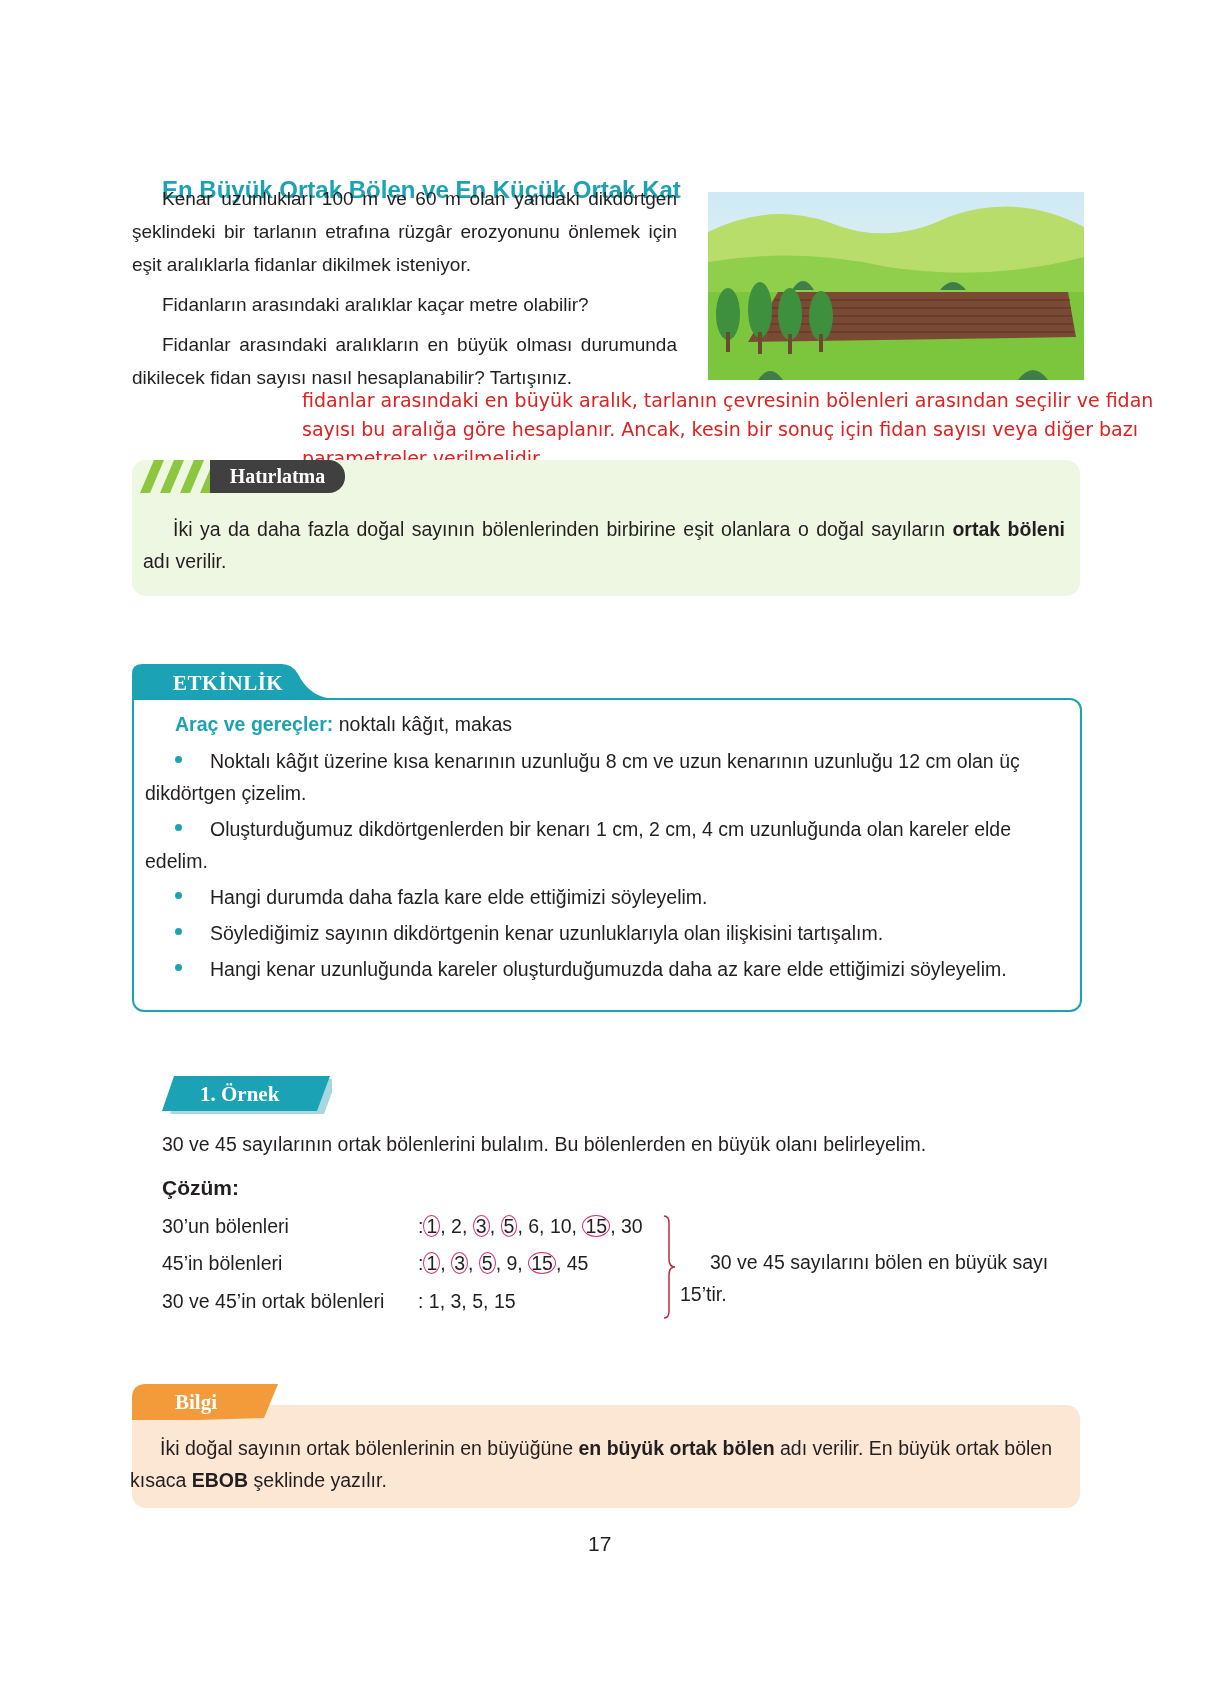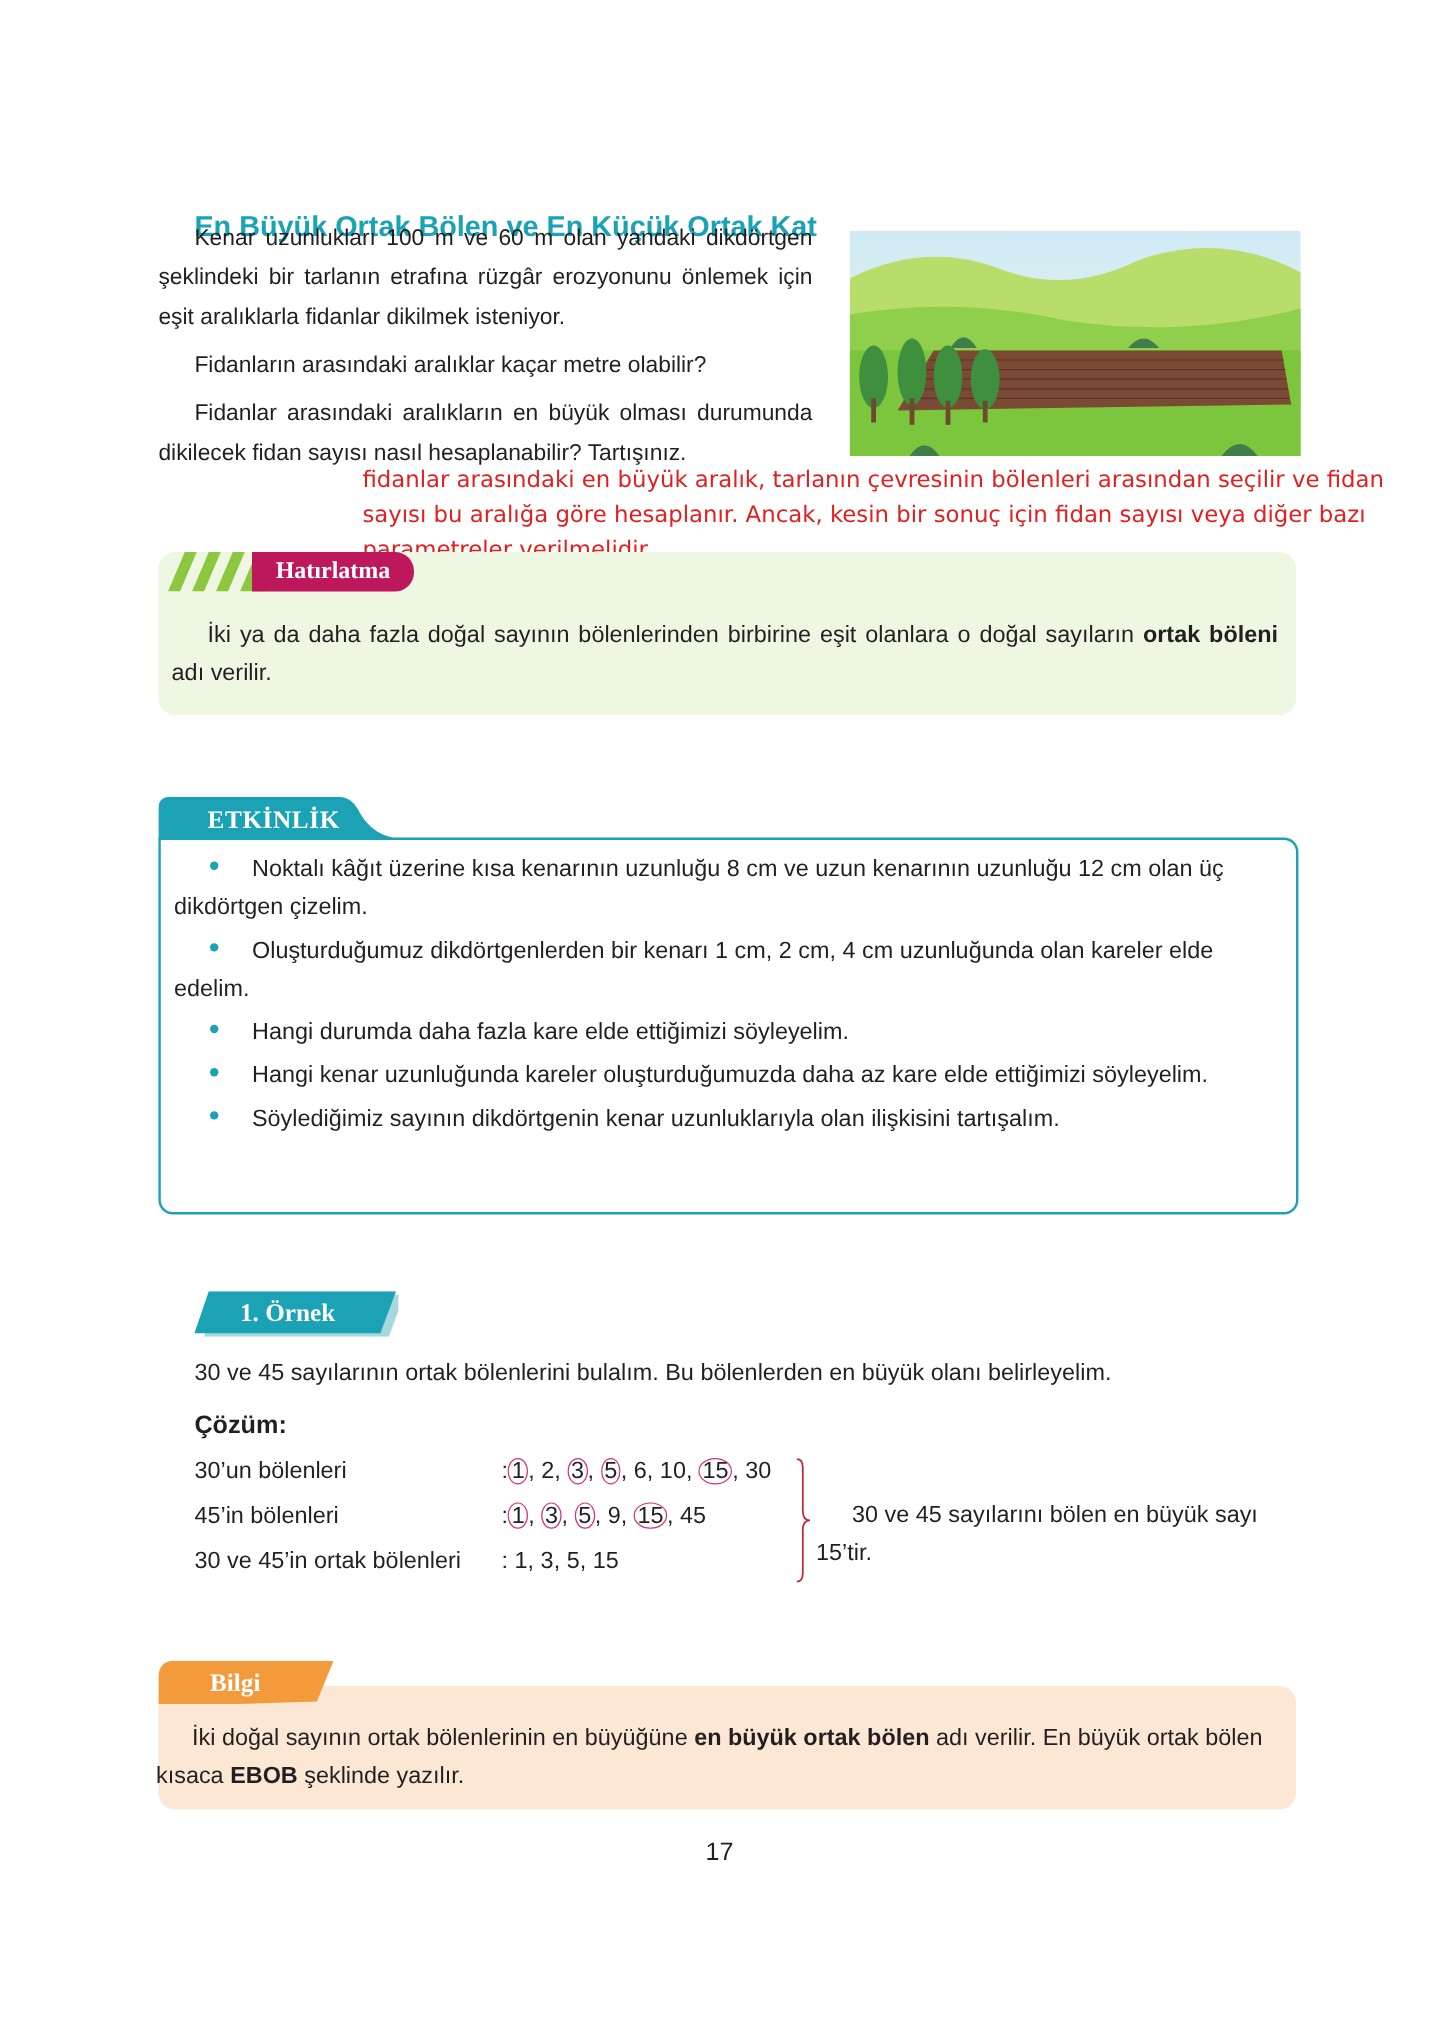--- a/index.html
+++ b/index.html
@@ -10,21 +10,21 @@
   .intro { left: 132px; top: 182px; width: 545px; font-size: 19px; line-height: 33px; }
   .intro p { margin: 0 0 7px 0; text-align: justify; text-indent: 30px; }
   .intro p.tight { margin-bottom: 0; }
   .illustration { left: 708px; top: 192px; width: 376px; height: 188px; overflow: hidden; }
   .red-answer { left: 302px; top: 386px; width: 900px; color: #e02020;
                 font-family: "DejaVu Sans", sans-serif; font-size: 19px; line-height: 29px; }
 
   
   .hat-box { left: 132px; top: 460px; width: 948px; height: 136px; background: #eef7e2; border-radius: 14px; }
   .hat-tab { left: 132px; top: 460px; height: 33px; }
-  .hat-label { left: 210px; top: 460px; width: 135px; height: 33px; background: #be185d;
+  .hat-label { left: 210px; top: 460px; width: 135px; height: 33px; background: #404040;
                border-radius: 0 16px 16px 0; color: #fff; font-family: "Liberation Serif", serif;
                font-weight: bold; font-size: 20px; line-height: 33px; text-align: center; }
   .hat-text { left: 143px; top: 513px; width: 922px; font-size: 19.5px; line-height: 32px; text-align: justify; text-indent: 30px; }
 
   
   .etk-box { left: 132px; top: 698px; width: 946px; height: 310px; border: 2px solid #1ba3b5;
              border-radius: 0 12px 12px 12px; background: #fff; }
   .etk-tab { left: 132px; top: 665px; width: 195px; height: 35px; }
   .etk-label { left: 155px; top: 665px; color: #fff; font-family: "Liberation Serif", serif;
                font-weight: bold; font-size: 21px; line-height: 36px; letter-spacing: 0.5px; margin-left: 18px; }
@@ -118,25 +118,26 @@
 </svg>
 <div class="abs hat-label">Hatırlatma</div>
 <div class="abs hat-text"><span>İki ya da daha fazla doğal sayının bölenlerinden birbirine eşit olanlara o doğal sayıların </span><b>ortak böleni</b><span> adı verilir.</span></div>
 
 <div class="abs etk-box"></div>
 <svg class="abs etk-tab" width="195" height="36" style="left:132px;top:664px">
   <path d="M0 36 L0 10 Q0 0 10 0 L150 0 Q160 0 166 10 Q176 30 195 34 L195 36 Z" fill="#1ba3b5"></path>
 </svg>
 <div class="abs etk-label">ETKİNLİK</div>
 <div class="abs etk-content">
+  <div class="tools"><span class="tools-label">Araç ve gereçler:</span><span> noktalı kâğıt, makas</span></div>
   <div class="bullet"><span class="dot"></span><span>Noktalı kâğıt üzerine kısa kenarının uzunluğu 8 cm ve uzun kenarının uzunluğu 12 cm olan üç dikdörtgen çizelim.</span></div>
   <div class="bullet"><span class="dot"></span><span>Oluşturduğumuz dikdörtgenlerden bir kenarı 1 cm, 2 cm, 4 cm uzunluğunda olan kareler elde edelim.</span></div>
   <div class="bullet"><span class="dot"></span><span>Hangi durumda daha fazla kare elde ettiğimizi söyleyelim.</span></div>
+  <div class="bullet"><span class="dot"></span><span>Söylediğimiz sayının dikdörtgenin kenar uzunluklarıyla olan ilişkisini tartışalım.</span></div>
   <div class="bullet"><span class="dot"></span><span>Hangi kenar uzunluğunda kareler oluşturduğumuzda daha az kare elde ettiğimizi söyleyelim.</span></div>
-  <div class="bullet"><span class="dot"></span><span>Söylediğimiz sayının dikdörtgenin kenar uzunluklarıyla olan ilişkisini tartışalım.</span></div>
 </div>
 
 <svg class="abs ornek-tab" width="175" height="40">
   <polygon points="8,38 18,3 175,3 162,38" fill="#a7d8df"></polygon>
   <polygon points="0,35 12,0 168,0 155,35" fill="#1ba3b5"></polygon>
 </svg>
 <div class="abs ornek-label">1. Örnek</div>
 <div class="abs ornek-q">30 ve 45 sayılarının ortak bölenlerini bulalım. Bu bölenlerden en büyük olanı belirleyelim.</div>
 <div class="abs cozum">Çözüm:</div>
 

